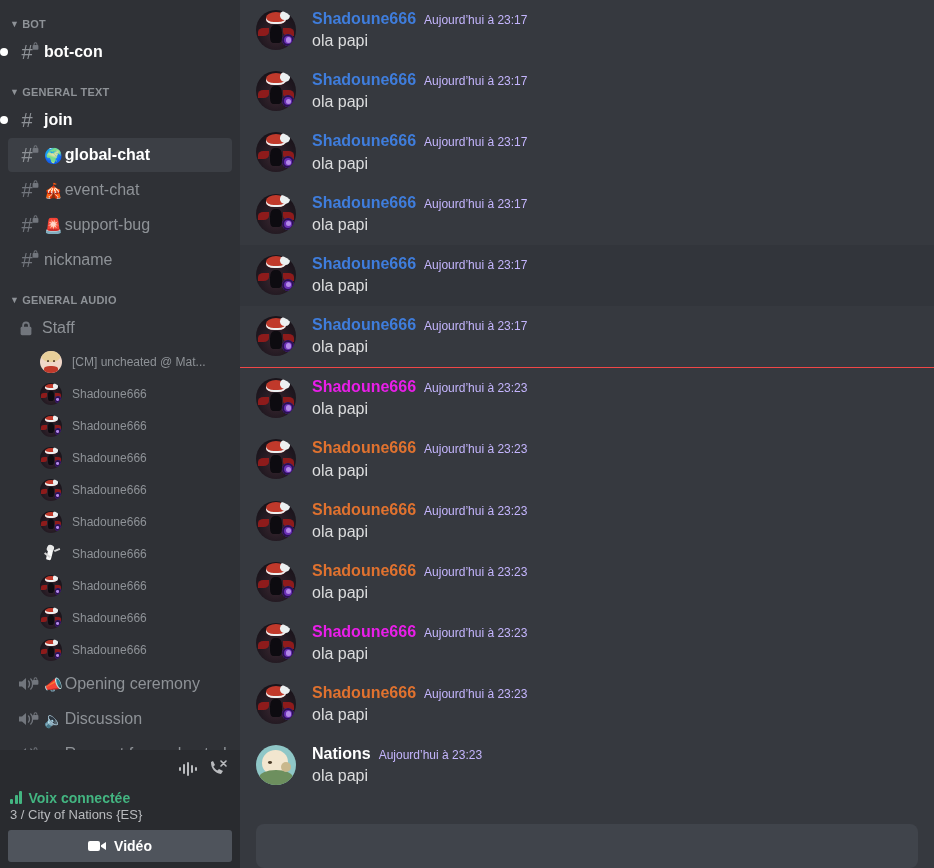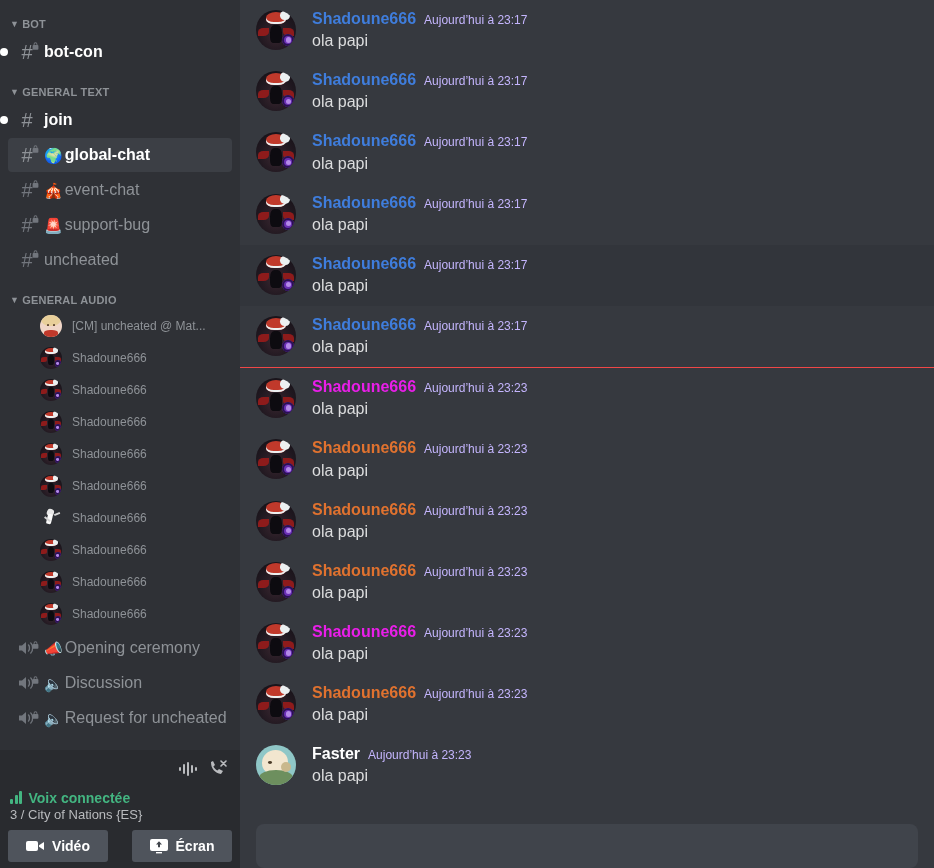--- a/index.html
+++ b/index.html
@@ -272,25 +272,34 @@
         <div class="chan">
           <span class="hashwrap">
             <span class="hash">#</span>
             <span class="lockbadge">
               <svg width="7" height="8" viewBox="0 0 7 8">
                 <path d="M1.6 3.2V2.2a1.9 1.9 0 013.8 0v1h-.9v-1a1 1 0 10-2 0v1z" fill="#72767d"></path>
                 <rect x="0.6" y="3.1" width="5.8" height="4.6" rx="0.8" fill="#72767d"></rect>
               </svg>
             </span>
           </span>
-          <span>uncheated</span>
+          <span>nickname</span>
         </div>
         <div class="cat">
           <span class="arw">▼</span>
           <span>GENERAL AUDIO</span>
+        </div>
+        <div class="chan">
+          <span class="lock-cat">
+            <svg width="14" height="15" viewBox="0 0 14 15">
+              <path d="M3.2 6V4.4a3.8 3.8 0 017.6 0V6h-1.8V4.4a2 2 0 10-4 0V6z" fill="#72767d"></path>
+              <rect x="1.6" y="5.8" width="10.8" height="8.4" rx="1.4" fill="#72767d"></rect>
+            </svg>
+          </span>
+          <span>Staff</span>
         </div>
         <div class="vmem">
           <span class="ava av-cm">
             <span class="h1"></span>
             <span class="h2"></span>
             <span class="h3"></span>
             <span class="h4"></span>
           </span>
           <span>[CM] uncheated @ Mat...</span>
         </div>
@@ -478,28 +487,20 @@
         </div>
       </div>
       <div class="vp-btns">
         <div class="vp-btn">
           <svg width="18" height="14" viewBox="0 0 18 14">
             <rect x="0" y="2" width="12" height="10" rx="2" fill="#fff"></rect>
             <path d="M13 6.2L18 3v8l-5-3.2z" fill="#fff"></path>
           </svg>
           <span>Vidéo</span>
         </div>
-        <div class="vp-btn">
-          <svg width="18" height="16" viewBox="0 0 18 16">
-            <rect x="0" y="1" width="18" height="12" rx="2" fill="#fff"></rect>
-            <path d="M6 14h6v1.4H6z" fill="#fff"></path>
-            <path d="M9 3.2l3 3.2H10v2.8H8V6.4H6z" fill="#40444b"></path>
-          </svg>
-          <span>Écran</span>
-        </div>
       </div>
     </div>
   </div>
 
   <div class="main">
     <div class="msgs" id="msglist">
         <div class="msg">
           <span class="mava av-shadow">
             <span class="hat"></span>
             <span class="pom"></span>
@@ -706,21 +707,21 @@
         </div>
         <div class="msg">
           <span class="mava av-faster">
             <span class="f1"></span>
             <span class="f2"></span>
             <span class="f3"></span>
             <span class="f4"></span>
           </span>
           <div class="mbody">
             <div class="mhead">
-              <span class="uname" style="color:#ffffff">Faster</span>
+              <span class="uname" style="color:#ffffff">Nations</span>
               <span class="tstamp">Aujourd’hui à 23:23</span>
             </div>
             <div class="mtext">ola papi</div>
           </div>
         </div>
       </div>
     <div class="inputbar">
       <div class="inputbox"></div>
     </div>
   </div>

